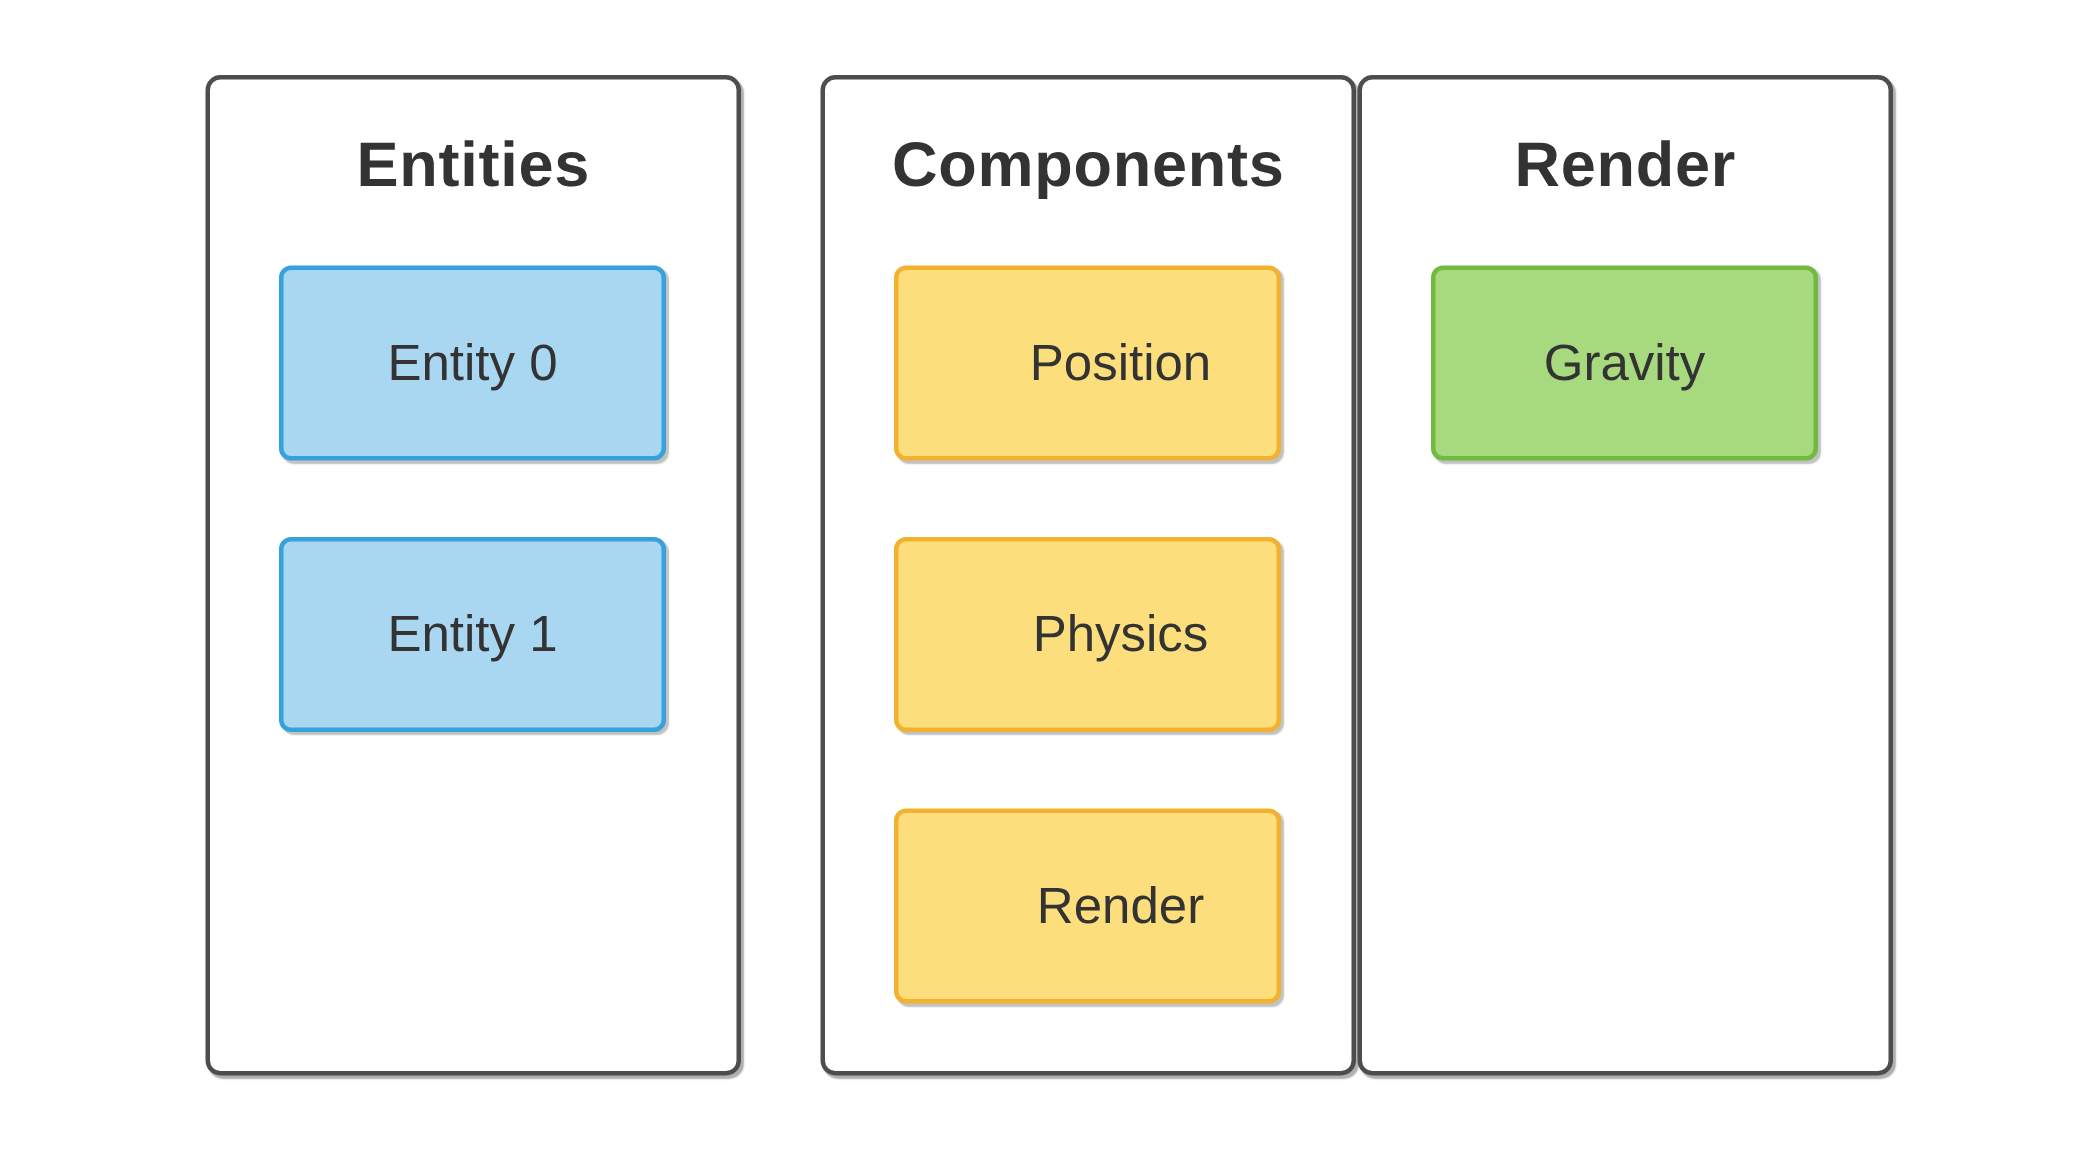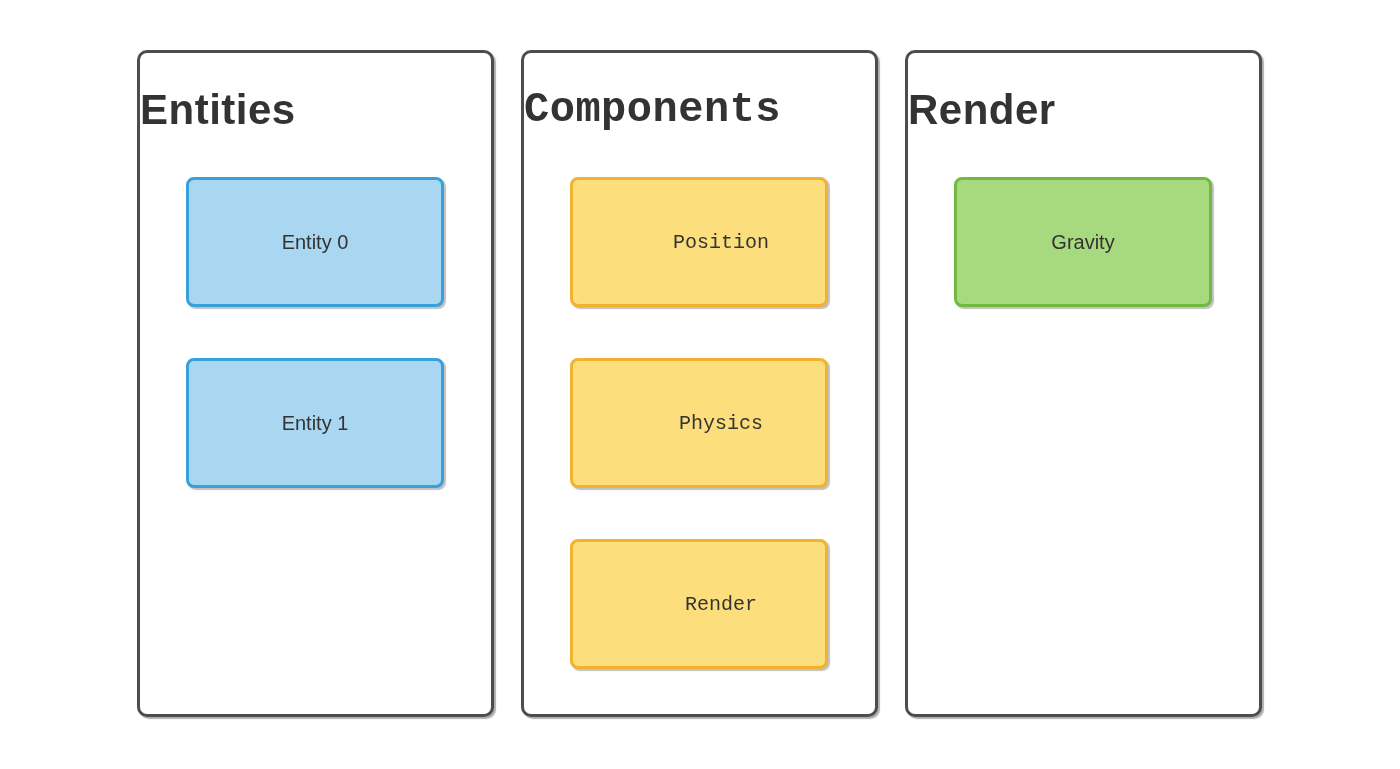--- a/index.html
+++ b/index.html
@@ -20,41 +20,41 @@
     position: absolute;
     top: 50px;
     width: 357px;
     height: 667px;
     background: #ffffff;
     border: 3px solid #4d4d4d;
     border-radius: 10px;
     box-shadow: 2px 2px 1px rgba(77,77,77,0.45);
   }
   .column.c0 { left: 137px; }
-  .column.c1 { left: 521px; font-family: Liberation Mono, monospace; }
+  .column.c1 { left: 547px; }
   .column.c2 { left: 905px; }
   .column-title {
     margin-top: 33px;
-    text-align: left;
+    text-align: center;
     font-size: 42px;
     font-weight: bold;
     color: #333333;
     letter-spacing: 0.5px;
   }
   .node {
     position: absolute;
     left: 46px;
     width: 258px;
     height: 130px;
     border-radius: 8px;
     border: 3px solid;
     display: flex;
     align-items: center;
     justify-content: center;
-    font-size: 20px;
+    font-size: 34px;
     color: #333333;
     box-shadow: 2px 2px 1px rgba(77,77,77,0.35);
   }
   .row0 { top: 124px; }
   .row1 { top: 305px; align-items: center; }
   .row2 { top: 486px; align-items: center; }
   .node.blue   { background: #a9d6f1; border-color: #36a1db; }
   .node.yellow { background: #fcdf7c; border-color: #f2b12e; padding-left: 44px; }
   .node.green  { background: #a7d97f; border-color: #71b93f; }
 </style>

